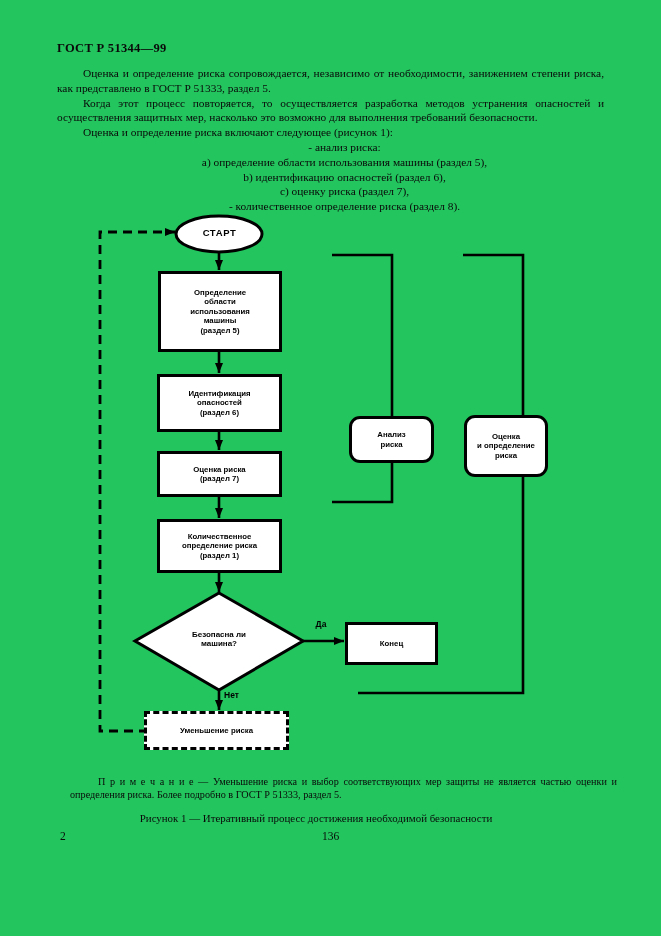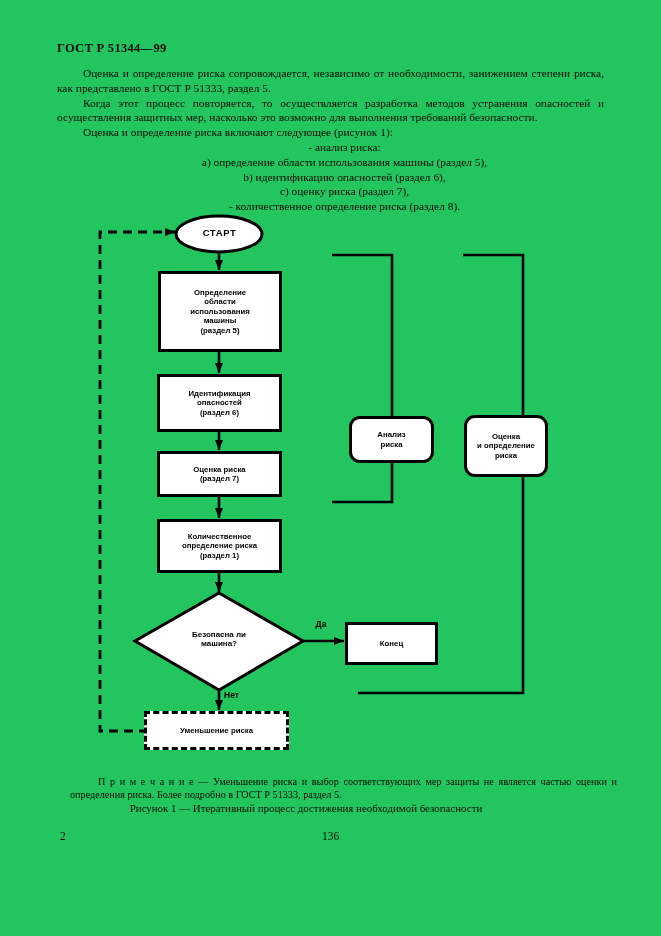--- a/index.html
+++ b/index.html
@@ -20,21 +20,21 @@
   .para{margin:0;text-align:justify;text-indent:26px;}
   .list{margin:0;}
   .list-item{padding-left:28px;text-align:center;}
   .note{
     position:absolute;left:57px;top:762px;width:547px;
     margin:13px;font-size:10.2px;line-height:13.2px;
     text-align:justify;text-indent:28px;
   }
   .caption{
     position:absolute;left:57px;top:798px;width:490px;
-    margin:4px;font-size:10.9px;text-align:center;
+    margin:14px;font-size:10.9px;text-align:center;
   }
   .pg-left{position:absolute;left:60px;top:830px;font-size:11.5px;}
   .pg-center{position:absolute;left:0;top:830px;width:661px;text-align:center;font-size:11.5px;}
   
   .fc-svg{position:absolute;left:0;top:0;width:661px;height:936px;}
   .fc-box{
     position:absolute;box-sizing:border-box;background:#fff;
     border:3px solid #000;
     display:flex;align-items:center;justify-content:center;
     text-align:center;white-space:pre-line;

